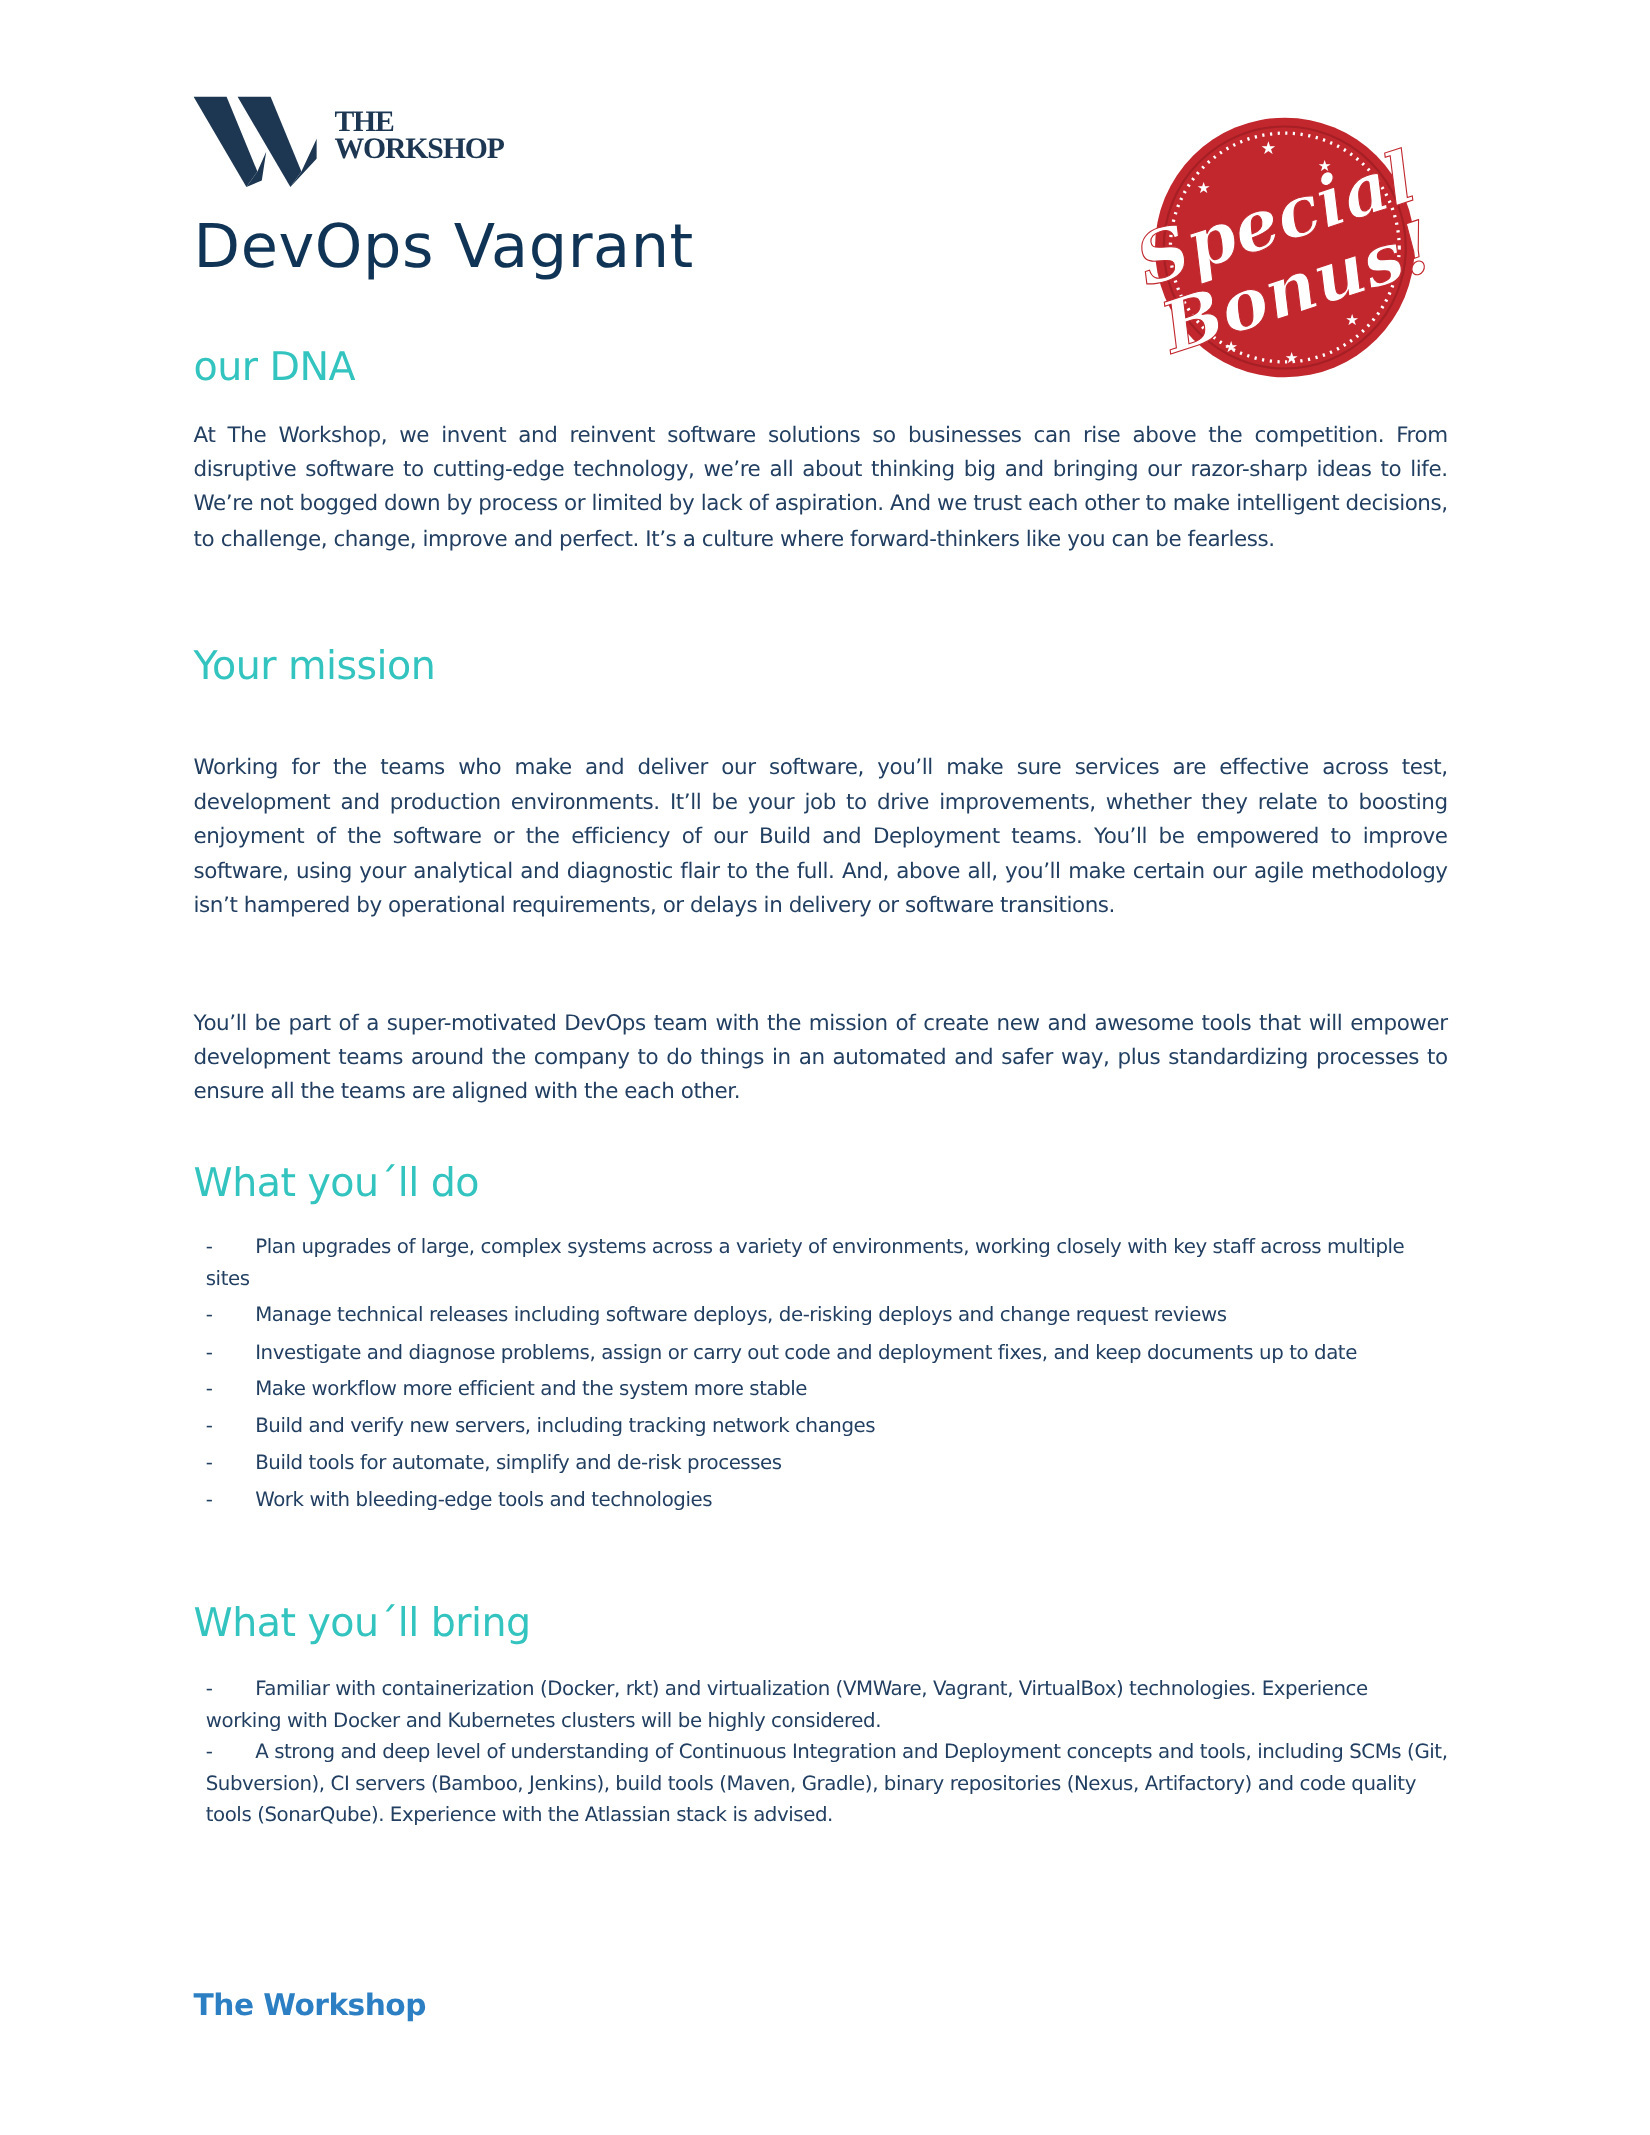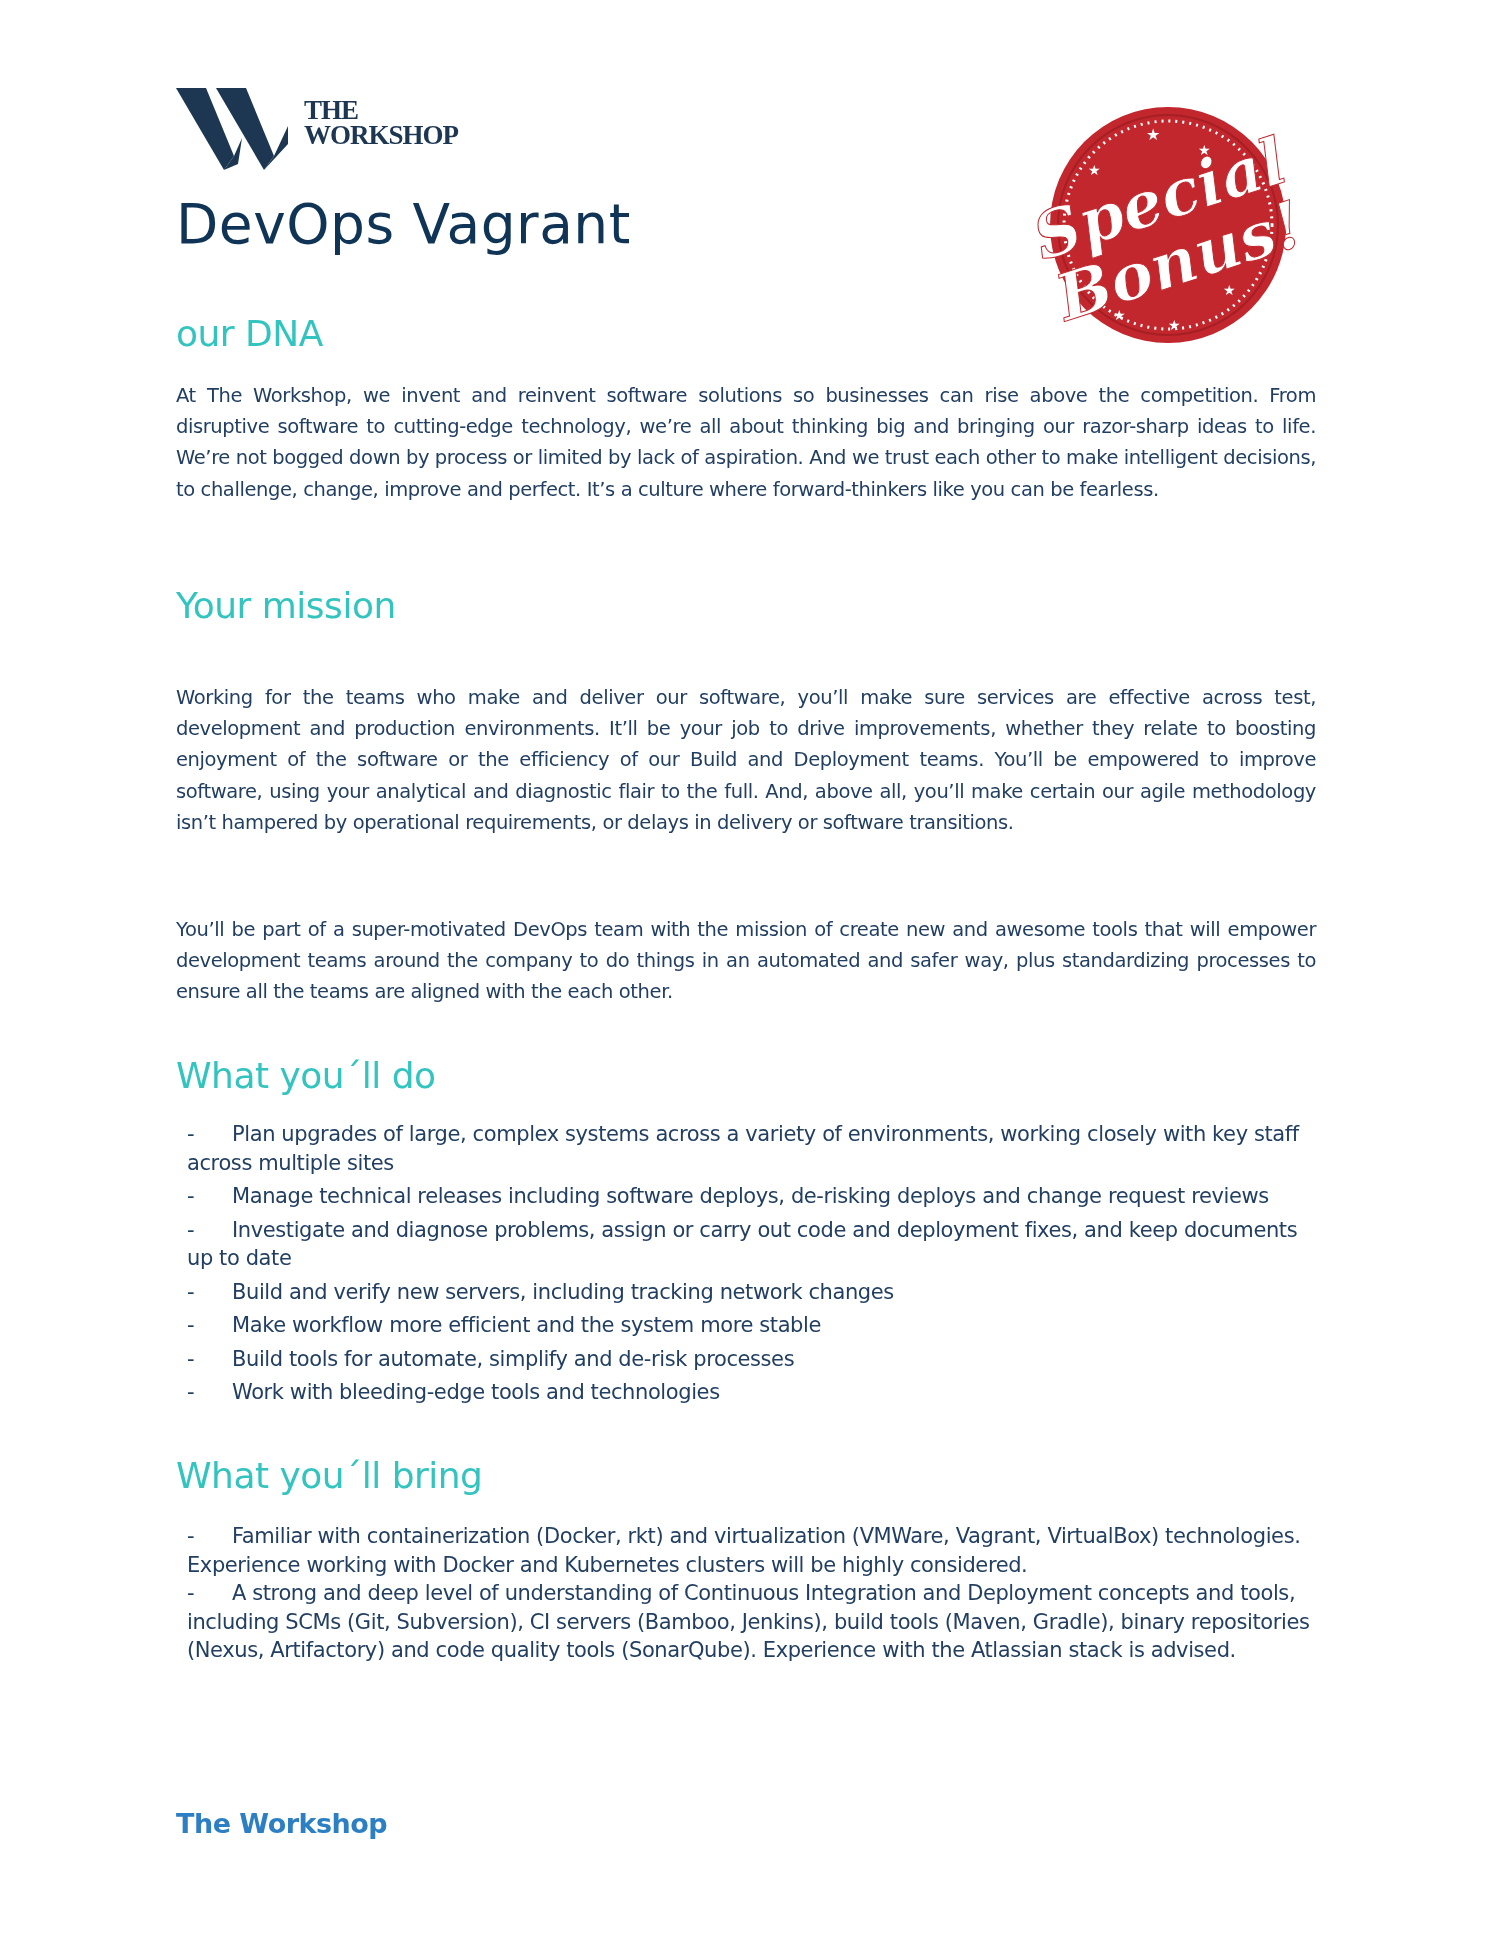--- a/index.html
+++ b/index.html
@@ -19,21 +19,21 @@
     .title { position: absolute; left: 176px; top: 192px; font-size: 55px; font-weight: normal;
       color: #103455; margin: 0; letter-spacing: 0.5px; font-family: "DejaVu Sans", sans-serif; }
 
     .h2 { position: absolute; left: 176px; margin: 0; font-weight: normal; color: #33c4c0;
       font-size: 36px; font-family: "DejaVu Sans", sans-serif; letter-spacing: -0.5px; }
 
     .para { position: absolute; left: 176px; width: 1140px; margin: 0; font-size: 19.5px;
       line-height: 31.2px; text-align: justify; color: #223f62; letter-spacing: -0.4px; }
 
     .list { position: absolute; left: 187px; width: 1130px; margin: 0; padding: 0; list-style: none;
-      font-size: 21px; color: #223f62; letter-spacing: -0.4px; }
+      font-size: 18px; color: #223f62; letter-spacing: -0.4px; }
     .list li { position: relative; line-height: 28.5px; margin-bottom: 5px; }
     .list li .dash { display: inline-block; width: 45px; }
     .list.bring li { margin-bottom: 0; }
 
     .footer { position: absolute; left: 176px; top: 1808px; font-size: 27px; font-weight: bold;
       color: #2d7fc4; font-family: "DejaVu Sans", sans-serif; letter-spacing: -0.5px; text-align: right; }
   </style>
 </head>
 <body>
 
@@ -73,22 +73,22 @@
 
 <h2 class="h2" style="top:585px;">Your mission</h2>
 <p class="para" style="top:682px;">Working for the teams who make and deliver our software, you’ll make sure services are effective across test, development  and production  environments. It’ll be your job to drive improvements, whether they relate to boosting enjoyment of the software or the efficiency of our Build and Deployment teams. You’ll be empowered to improve software, using your analytical and diagnostic flair to the full. And, above all, you’ll make certain our agile methodology isn’t hampered by operational requirements, or delays in delivery or software transitions.</p>
 <p class="para" style="top:914px;">You’ll be part of a super-motivated DevOps team with the mission of create new and awesome tools that will empower development teams around the company to do things in an automated and safer way, plus standardizing  processes to ensure all the teams are aligned with the each other.</p>
 
 <h2 class="h2" style="top:1055px;">What you´ll do</h2>
 <ul class="list" style="top:1120px;">
   <li><span class="dash">-</span><span>Plan upgrades of large, complex systems across a variety of environments, working closely with key staff across multiple sites</span></li>
   <li><span class="dash">-</span><span>Manage technical releases including software deploys, de-risking deploys and change request reviews</span></li>
   <li><span class="dash">-</span><span>Investigate and diagnose problems, assign or carry out code and deployment  fixes, and keep documents  up to date</span></li>
+  <li><span class="dash">-</span><span>Make workflow more efficient and the system more stable</span></li>
   <li><span class="dash">-</span><span>Build and verify new servers, including tracking network changes</span></li>
-  <li><span class="dash">-</span><span>Make workflow more efficient and the system more stable</span></li>
   <li><span class="dash">-</span><span>Build tools for automate, simplify and de-risk processes</span></li>
   <li><span class="dash">-</span><span>Work with bleeding-edge  tools and technologies</span></li>
 </ul>
 
 <h2 class="h2" style="top:1455px;">What you´ll bring</h2>
 <ul class="list bring" style="top:1522px;">
   <li><span class="dash">-</span><span>Familiar with containerization (Docker, rkt) and virtualization  (VMWare, Vagrant, VirtualBox) technologies.  Experience working with Docker and Kubernetes  clusters will be highly considered.</span></li>
   <li><span class="dash">-</span><span>A strong  and  deep level  of understanding of Continuous  Integration  and Deployment  concepts  and tools,  including  SCMs  (Git, Subversion),  CI servers  (Bamboo,  Jenkins),  build tools (Maven,  Gradle), binary  repositories  (Nexus,  Artifactory)  and code quality tools (SonarQube).  Experience  with the Atlassian stack is advised.</span></li>
 </ul>
 

